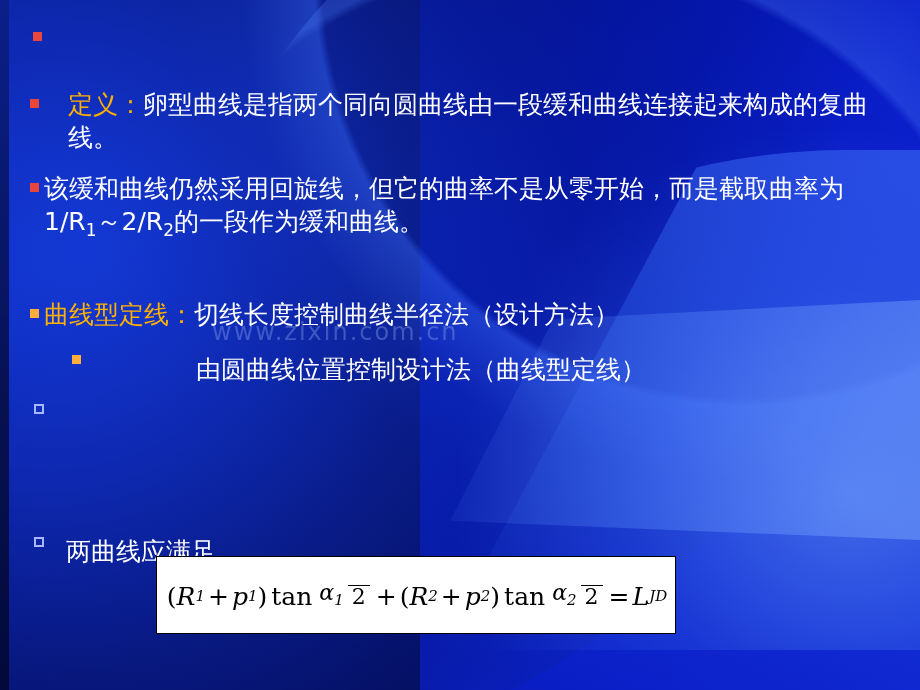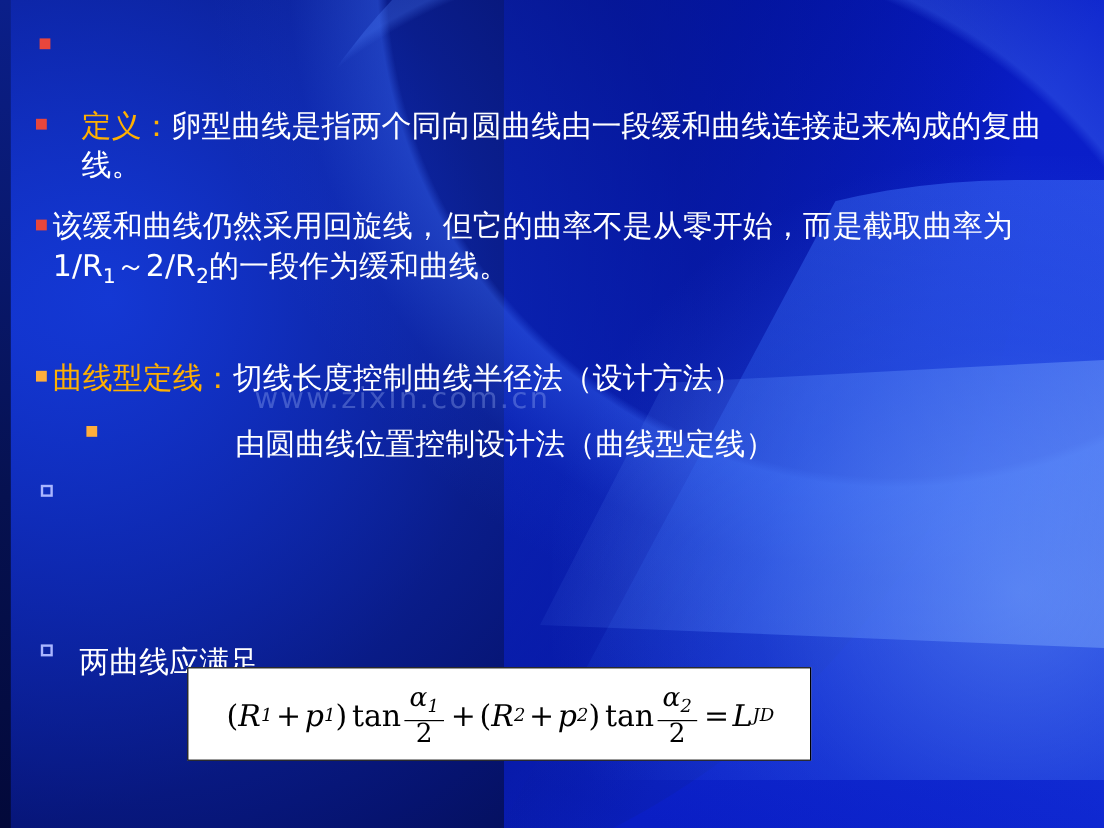--- a/index.html
+++ b/index.html
@@ -145,21 +145,21 @@
     font-family: "DejaVu Serif", "Liberation Serif", serif;
     font-size: 25px;
     display: flex;
     align-items: center;
     justify-content: center;
     white-space: nowrap;
   }
   .it { font-style: italic; }
   .frac {
     display: inline-flex;
-    flex-direction: column;
+    flex-direction: row;
     align-items: center;
     vertical-align: middle;
     margin: 0 3px;
     position: relative;
     top: 1px;
   }
   .frac .num {
     font-size: 22px;
     line-height: 22px;
     padding: 0 4px;

